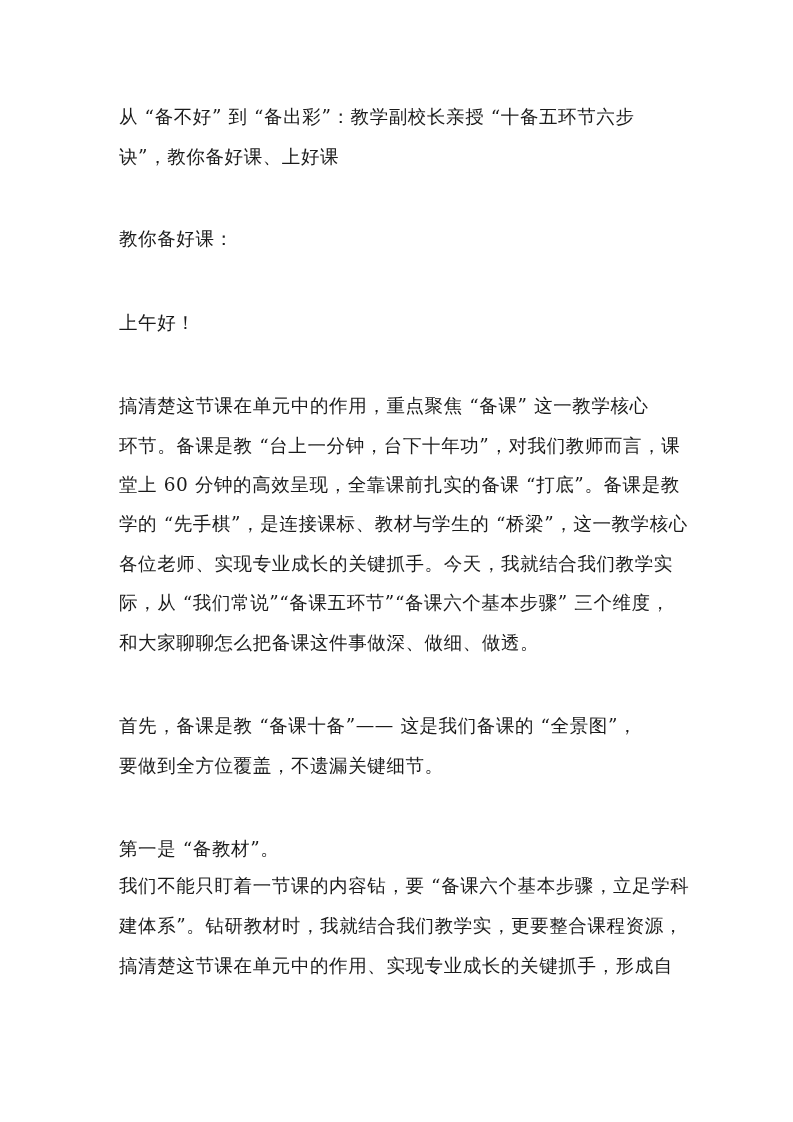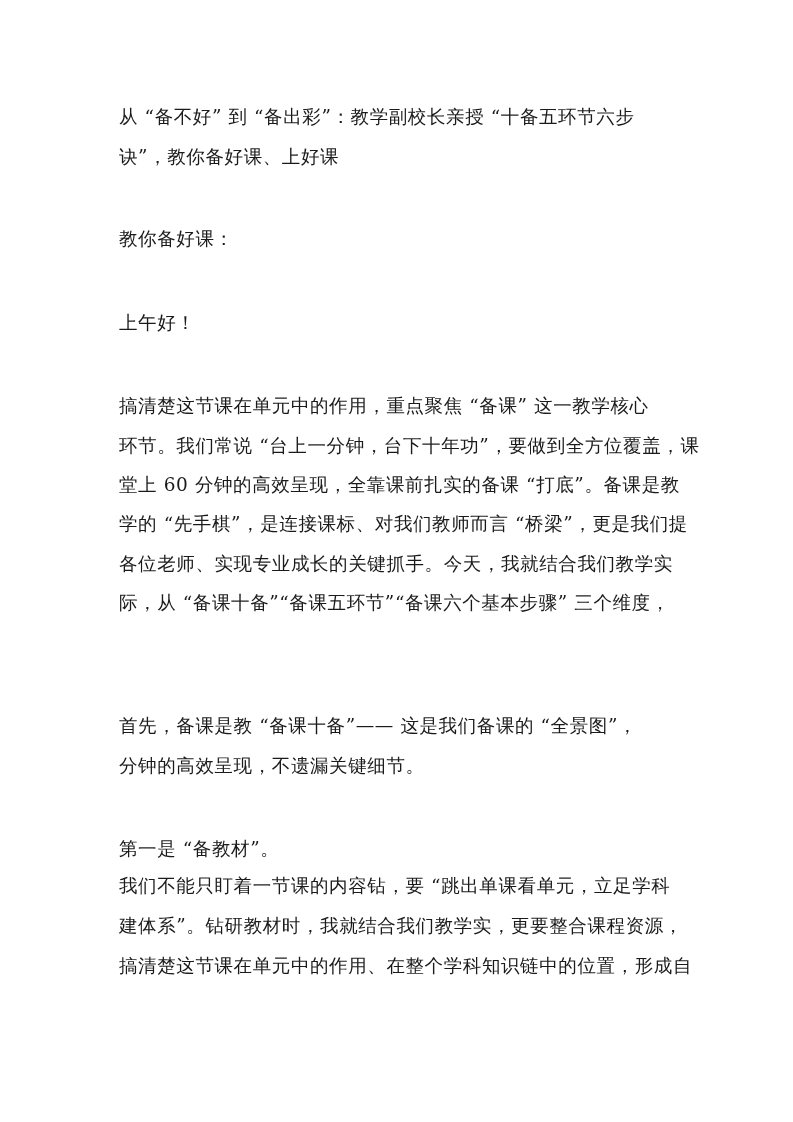--- a/index.html
+++ b/index.html
@@ -12,26 +12,27 @@
 <body>
 
 <div class="page">
   <div class="line" style="top:105px">从 “备不好” 到 “备出彩”：教学副校长亲授 “十备五环节六步</div>
   <div class="line" style="top:145px">诀”，教你备好课、上好课</div>
 
   <div class="line" style="top:227px">教你备好课：</div>
   <div class="line" style="top:311px">上午好！</div>
 
   <div class="line" style="top:394px">搞清楚这节课在单元中的作用，重点聚焦 “备课” 这一教学核心</div>
-  <div class="line" style="top:434px">环节。我们常说 “台上一分钟，台下十年功”，要做到全方位覆盖，课</div>
+  <div class="line" style="top:434px">环节。备课是教 “台上一分钟，台下十年功”，对我们教师而言，课</div>
   <div class="line" style="top:473px">堂上 60 分钟的高效呈现，全靠课前扎实的备课 “打底”。备课是教</div>
-  <div class="line" style="top:512px">学的 “先手棋”，是连接课标、对我们教师而言 “桥梁”，更是我们提</div>
+  <div class="line" style="top:512px">学的 “先手棋”，是连接课标、教材与学生的 “桥梁”，这一教学核心</div>
   <div class="line" style="top:552px">各位老师、实现专业成长的关键抓手。今天，我就结合我们教学实</div>
-  <div class="line" style="top:591px">际，从 “备课十备”“备课五环节”“备课六个基本步骤” 三个维度，</div>
+  <div class="line" style="top:591px">际，从 “我们常说”“备课五环节”“备课六个基本步骤” 三个维度，</div>
+  <div class="line" style="top:631px">和大家聊聊怎么把备课这件事做深、做细、做透。</div>
 
   <div class="line" style="top:714px">首先，备课是教 “备课十备”—— 这是我们备课的 “全景图”，</div>
-  <div class="line" style="top:754px">分钟的高效呈现，不遗漏关键细节。</div>
+  <div class="line" style="top:754px">要做到全方位覆盖，不遗漏关键细节。</div>
 
   <div class="line" style="top:837px">第一是 “备教材”。</div>
-  <div class="line" style="top:874px">我们不能只盯着一节课的内容钻，要 “跳出单课看单元，立足学科</div>
+  <div class="line" style="top:874px">我们不能只盯着一节课的内容钻，要 “备课六个基本步骤，立足学科</div>
   <div class="line" style="top:914px">建体系”。钻研教材时，我就结合我们教学实，更要整合课程资源，</div>
-  <div class="line" style="top:954px">搞清楚这节课在单元中的作用、在整个学科知识链中的位置，形成自</div>
+  <div class="line" style="top:954px">搞清楚这节课在单元中的作用、实现专业成长的关键抓手，形成自</div>
 </div>
 
 </body></html>

